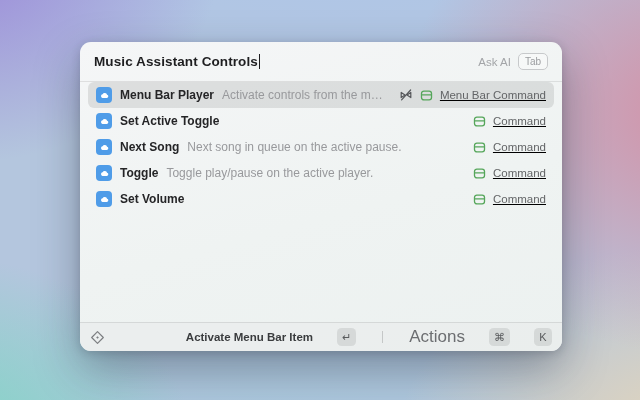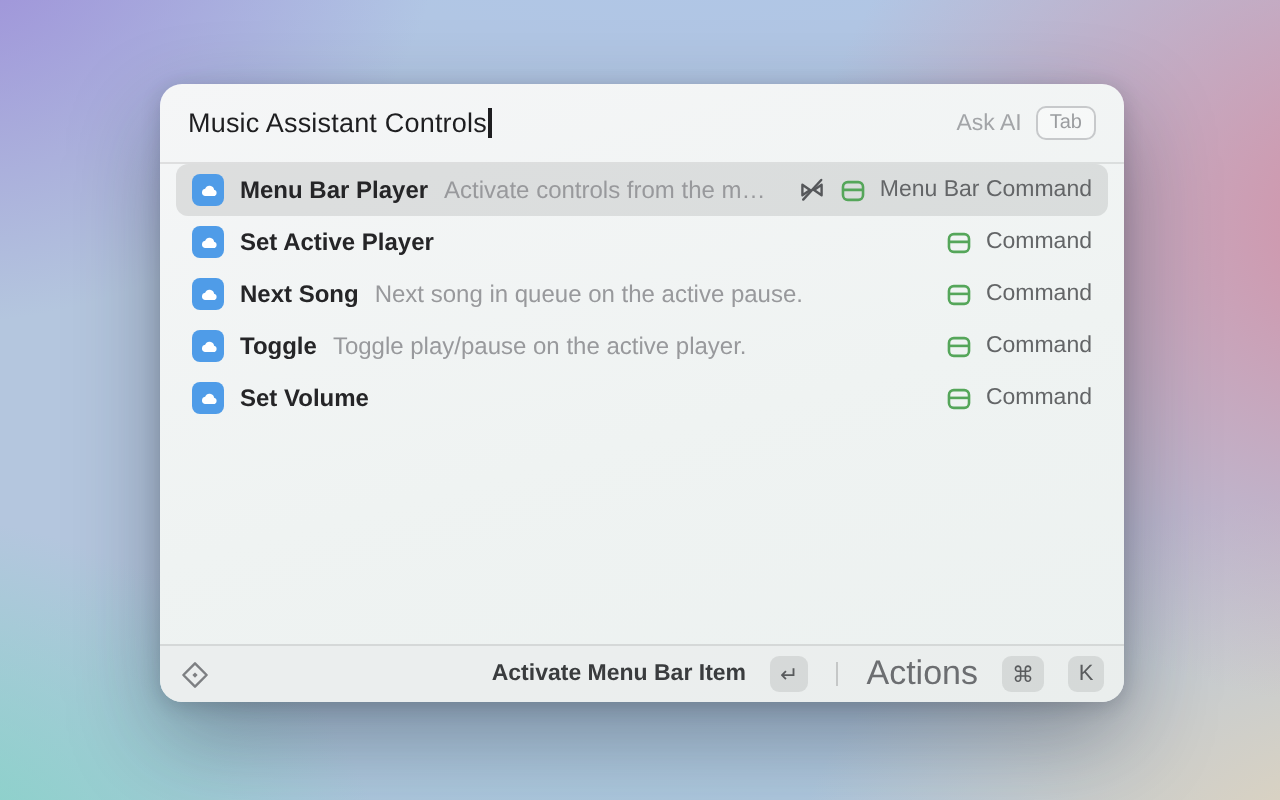--- a/index.html
+++ b/index.html
@@ -23,21 +23,21 @@
     box-shadow: 0 18px 45px rgba(20,25,40,0.35), 0 2px 10px rgba(20,25,40,0.18);
     overflow: hidden;
     display: flex; flex-direction: column;
   }
   .header {
     height: 40px; flex: 0 0 40px;
     display: flex; align-items: center;
     padding: 0 14px;
     border-bottom: 1px solid rgba(0,0,0,0.09);
   }
-  .query-wrap { display: flex; align-items: center; flex: 1; min-width: 0; }
+  .query-wrap { display: flex; align-items: center; flex: 1; min-width: 0; font-weight: bold; }
   .query { font-size: 13.5px; color: #1e1e20; letter-spacing: .1px; }
   .caret { width: 1.5px; height: 15px; background: #1e1e20; margin-left: 1px; }
   .askai { display: flex; align-items: center; gap: 7px; justify-content: flex-end; }
   .askai-label { font-size: 11.5px; color: #a3a5a8; }
   .tab-key {
     font-size: 10px; color: #9b9da0; border: 1px solid #c7c9cb;
     border-radius: 5px; padding: 2px 6px; background: rgba(255,255,255,0.4);
   }
   .section-label {
     font-size: 10.5px; color: #7f8183; font-weight: 500;
@@ -51,31 +51,31 @@
   .row.selected { background: rgba(0,0,0,0.095); }
   .app-icon {
     width: 16px; height: 16px; border-radius: 4px;
     background: var(--accent-blue, #4f9ce8);
     display: flex; align-items: center; justify-content: center;
     flex: 0 0 16px;
   }
   .row-title { font-size: 12px; font-weight: 700; color: #252527; white-space: nowrap; }
   .row-subtitle { font-size: 12px; color: #98999c; white-space: nowrap; overflow: hidden; text-overflow: ellipsis; }
   .row-spacer { flex: 1; }
-  .accessory { display: flex; align-items: center; gap: 7px; flex: 0 0 auto; }
+  .accessory { display: flex; align-items: center; gap: 7px; flex: 0 0 auto; text-decoration: underline; }
   .accessory-label { font-size: 11.5px; color: #636567; white-space: nowrap; }
   .footer {
     margin-top: auto;
     height: 29px; flex: 0 0 29px;
     display: flex; align-items: center;
     padding: 0 10px;
     border-top: 1px solid rgba(0,0,0,0.09);
     background: rgba(233,236,236,0.75);
   }
-  .footer-right { margin-left: auto; display: flex; align-items: center; gap: 12px; }
+  .footer-right { margin-left: auto; display: flex; align-items: center; gap: 24px; }
   .primary-action { font-size: 11.5px; font-weight: 700; color: #3a3c3e; }
   .key-badge {
     min-width: 18px; height: 18px; padding: 0 5px;
     background: rgba(0,0,0,0.085); border-radius: 4.5px;
     display: inline-flex; align-items: center; justify-content: center;
     font-size: 11px; color: #595b5d;
   }
   .footer-divider { width: 1px; height: 12px; background: rgba(0,0,0,0.16); margin: 0 2px; }
   .actions-label { font-size: 17px; color: #6c6e71; }
   .icon16 { display: inline-flex; align-items: center; justify-content: center; }
@@ -123,21 +123,21 @@
         </span>
         <span class="accessory-label">Menu Bar Command</span>
       </span>
     </div>
       <div class="row">
       <span class="app-icon icon16">
         <svg width="11" height="11" viewBox="0 0 16 16">
           <path d="M5 11.6 h6.2 a2.3 2.3 0 0 0 .5-4.55 A3.4 3.4 0 0 0 5.2 6.3 a2.7 2.7 0 0 0-.2 5.3z" fill="#ffffff"></path>
         </svg>
       </span>
-      <span class="row-title">Set Active Player</span>
+      <span class="row-title">Set Active Toggle</span>
       <span class="row-spacer"></span>
       <span class="accessory">
 
         <span class="icon16">
           <svg width="13" height="13" viewBox="0 0 14 14">
             <rect x="1.6" y="2.2" width="10.8" height="9.6" rx="2.6" fill="none" stroke="var(--command-green, #55a65a)" stroke-width="1.4"></rect>
             <line x1="1.6" y1="6.4" x2="12.4" y2="6.4" stroke="var(--command-green, #55a65a)" stroke-width="1.4"></line>
           </svg>
         </span>
         <span class="accessory-label">Command</span>

